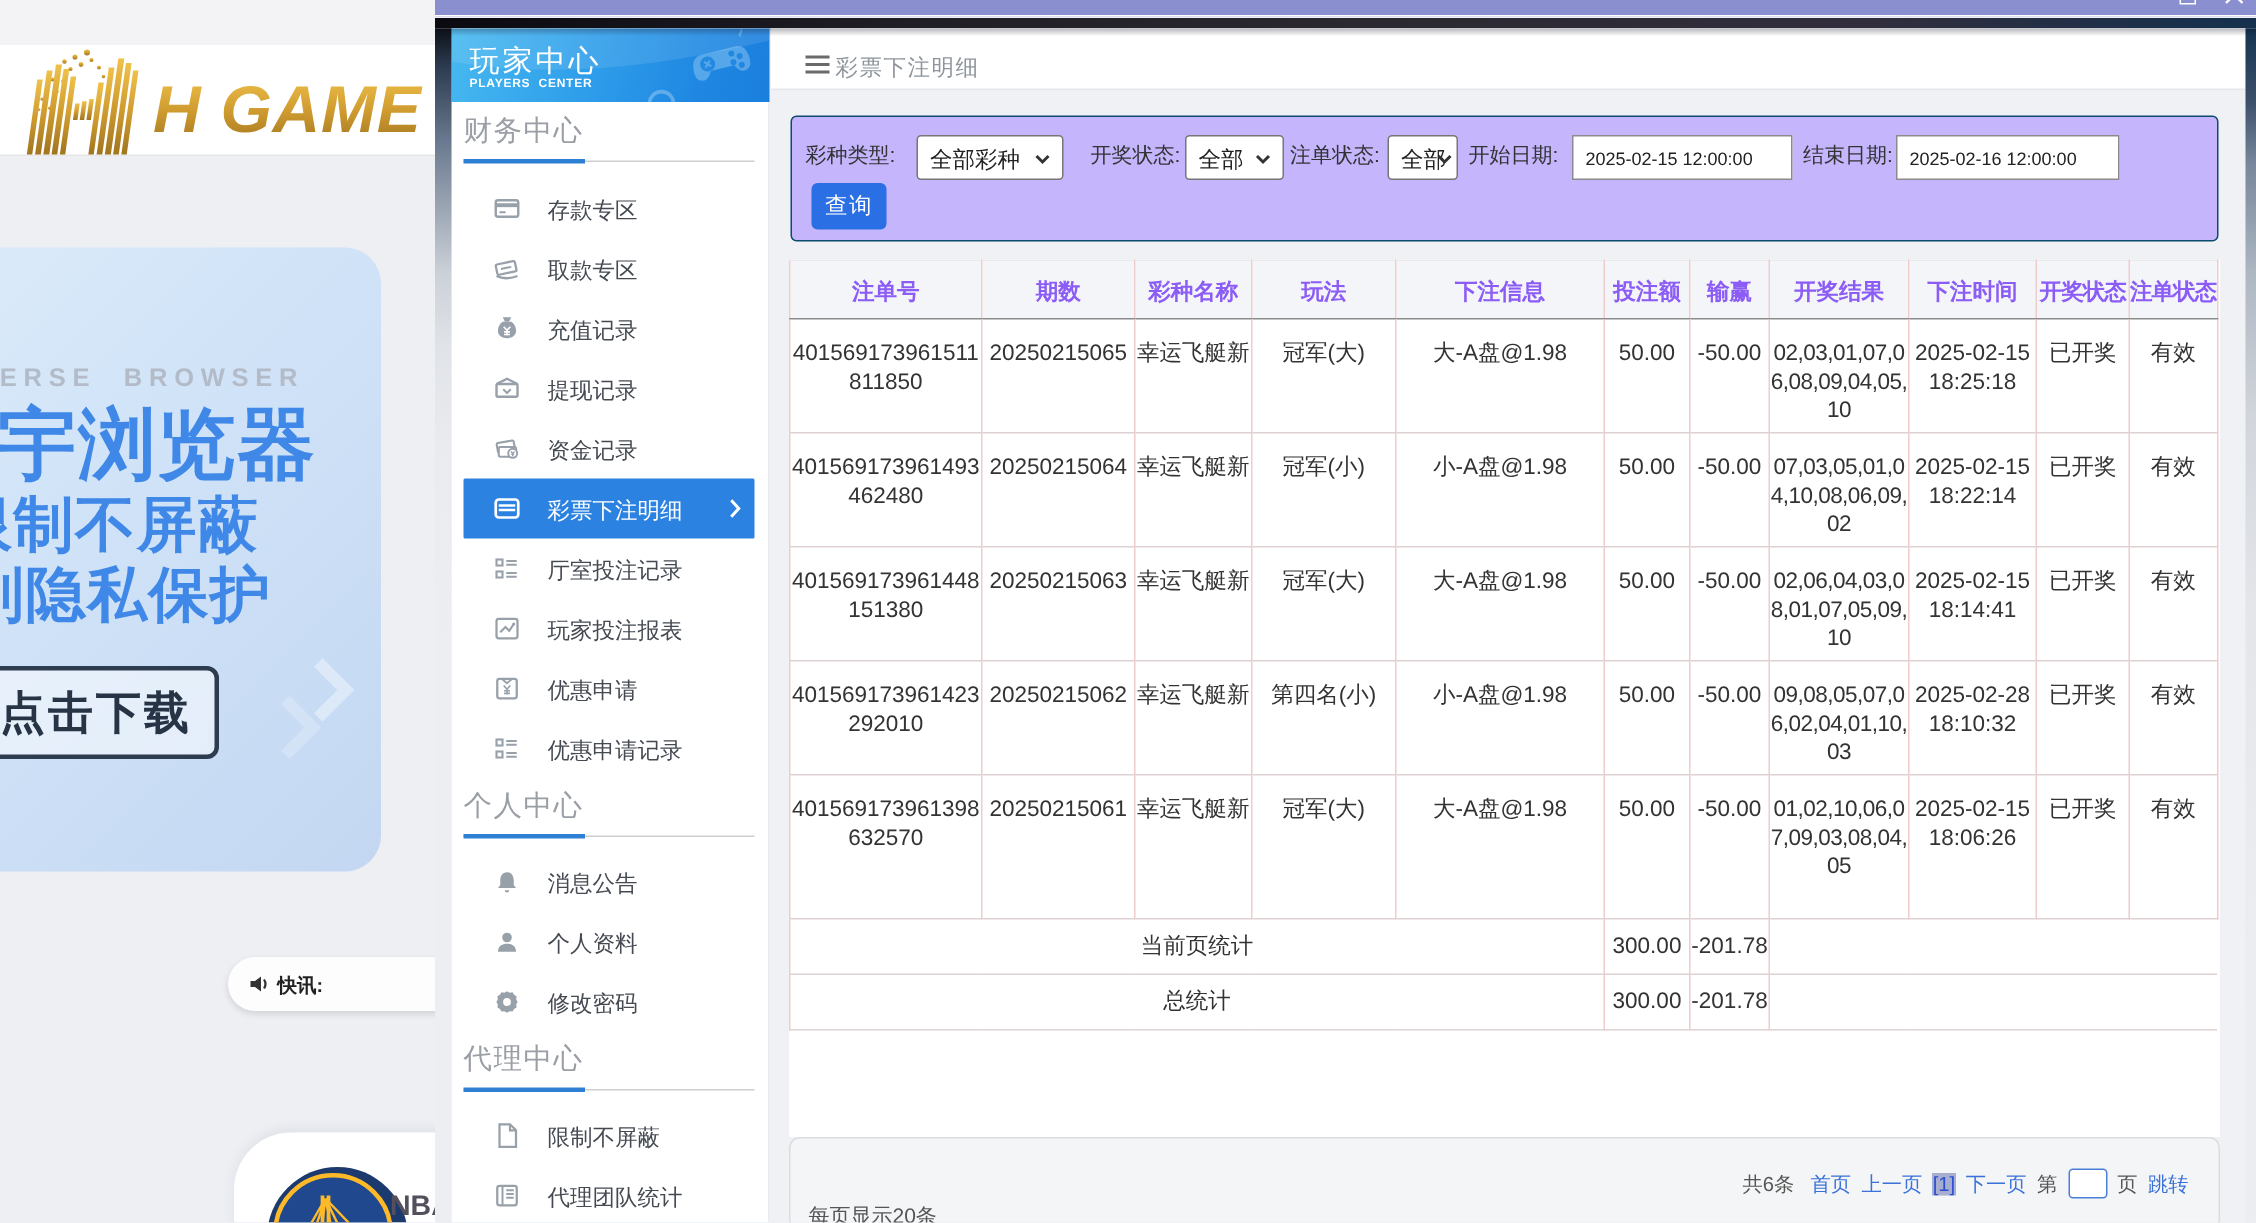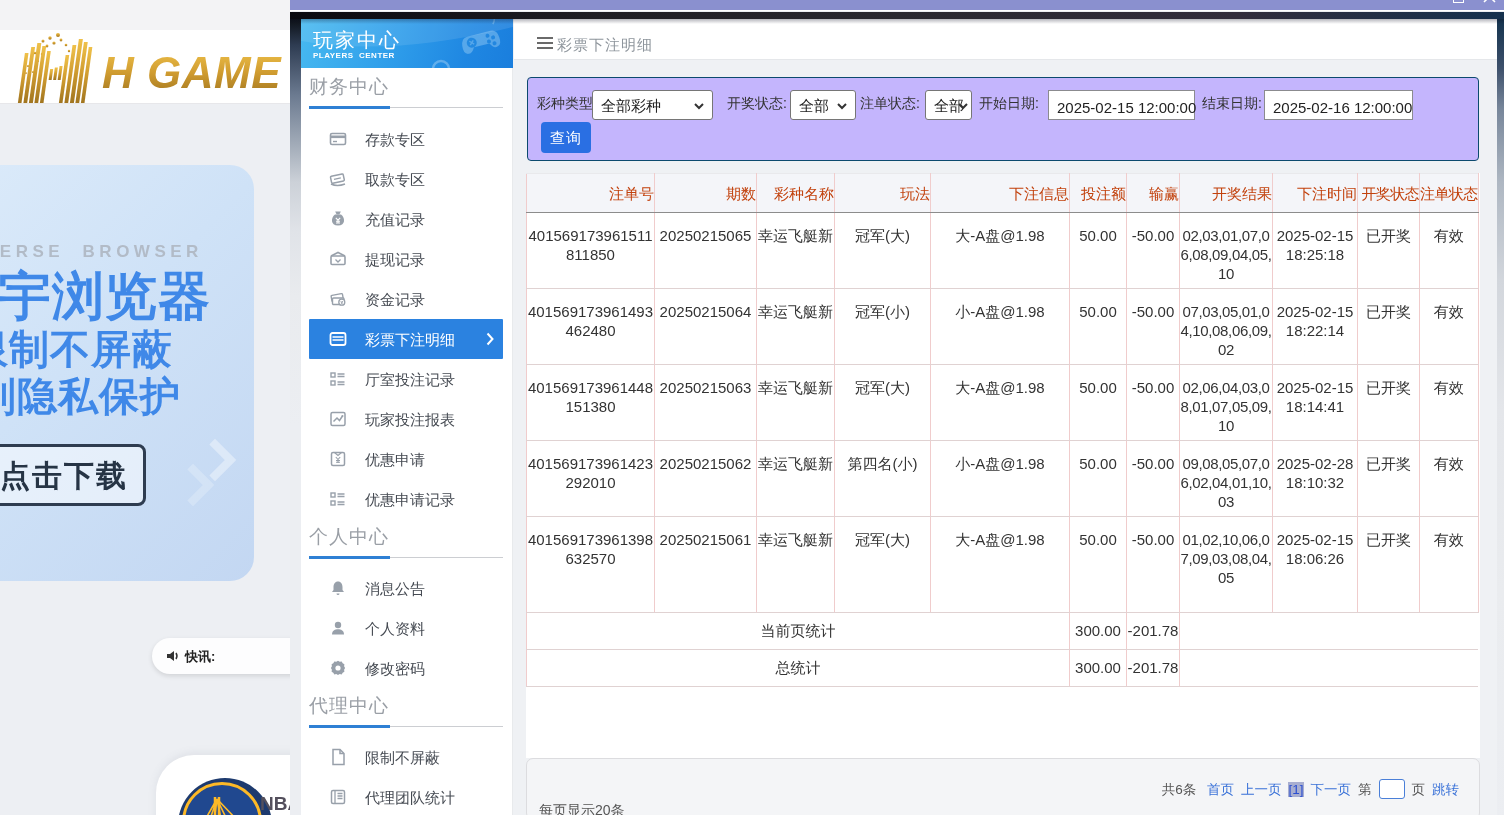--- a/index.html
+++ b/index.html
@@ -65,29 +65,29 @@
   #titlebar .ham { position:absolute; left:23px; top:18px; width:16px; height:13px; }
   #titlebar .ham i { display:block; height:1.8px; background:#6a6a6a; margin-bottom:3.4px; }
   #titlebar .ttl { position:absolute; left:43px; top:17px; font-size:15px; color:#8e959c; letter-spacing:1px; }
 
   
   #filter { position:absolute; left:13px; top:58px; width:952px; height:84px; background:#c4b5fd; border:1px solid #0c4a6e; border-radius:4px; }
   #filter .lab { position:absolute; top:17px; font-size:14px; color:#333; }
   .sel { position:absolute; top:12px; height:30px; border:1px solid #767676; border-radius:3px; background:#fff; font-size:15px; color:#222; }
   .sel .st { position:absolute; left:8px; top:6px; }
   .sel svg { position:absolute; right:7px; top:9px; }
-  .inp { position:absolute; top:12px; height:30px; border:1px solid #8b8b8f; background:#fff; font-size:15px; color:#222; }
+  .inp { position:absolute; top:12px; height:30px; border:1px solid #8b8b8f; background:#fff; font-size:12px; color:#222; }
   .inp .it { position:absolute; left:8px; top:7.5px; white-space:nowrap; }
   #qbtn { position:absolute; left:13px; top:44px; width:50px; height:31px; background:#2a6fe3; border-radius:4px; color:#fff; font-size:15px; text-align:center; line-height:31px; letter-spacing:1px; }
 
   
   #tblwrap { position:absolute; left:12px; top:154px; width:954px; height:585px; background:#fff; }
   #tbl { position:absolute; left:12px; top:154px; border-collapse:collapse; table-layout:fixed; background:#fff; font-size:15px; color:#333; }
-  #tbl th { background:#f4f5f9; color:#c2410c; font-weight:normal; font-size:15px; height:39px; white-space:nowrap; overflow:hidden; padding-top:3px !important;
-    border-left:1px solid #f0cccc; border-right:1px solid #f0cccc; border-top:1px solid #e9e9ec; border-bottom:1px solid #8c8c8c; padding:0;text-align:right; }
+  #tbl th { background:#f4f5f9; color:#8b5cf6; font-weight:bold; font-size:15px; height:39px; white-space:nowrap; overflow:hidden; padding-top:3px !important;
+    border-left:1px solid #f0cccc; border-right:1px solid #f0cccc; border-top:1px solid #e9e9ec; border-bottom:1px solid #8c8c8c; padding:0; }
   #tbl th.sq { letter-spacing:-0.6px; }
   #tbl td.res { letter-spacing:-0.35px; }
   #tbl td { text-align:center; vertical-align:top; border:1px solid #f0cccc; border-top:none; border-bottom:1px solid #e0d2d2; padding:0; line-height:19px; word-break:break-all; }
   #tbl tr.r td { padding-top:13px; }
   #tbl tr.s td { padding-top:8px; }
   #tbl tr.r { height:76px; }
   #tbl tr.r6 { height:96px;padding-left:20px; }
 
   #tbl tr.s { height:37px; }
   #tbl tr.s td.nb { border-left:none; border-bottom:1px solid #e0d2d2; }
@@ -353,21 +353,21 @@
     <div id="titlebar">
       <div class="ham">
           <i></i>
           <i></i>
           <i></i>
         </div>
       <div class="ttl">彩票下注明细</div>
     </div>
     <div id="filter">
       <div class="lab" style="left:9px;">彩种类型:</div>
-      <div class="sel" style="left:64px; width:121px;">
+      <div class="sel" style="left:83px; width:98px;">
           <span class="st">全部彩种</span>
         <svg width="12" height="12" viewBox="0 0 12 12">
             <path d="M2 4 L6 8 L10 4" stroke="#333" stroke-width="2" fill="none"></path>
           </svg>
         </div>
       <div class="lab" style="left:199px;">开奖状态:</div>
       <div class="sel" style="left:262px; width:66px;">
           <span class="st">全部</span>
         <svg width="12" height="12" viewBox="0 0 12 12">
             <path d="M2 4 L6 8 L10 4" stroke="#333" stroke-width="2" fill="none"></path>

